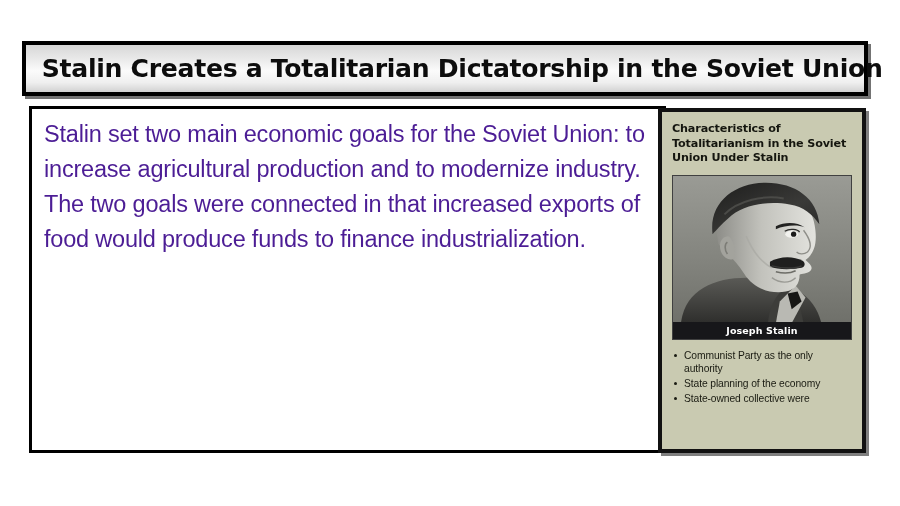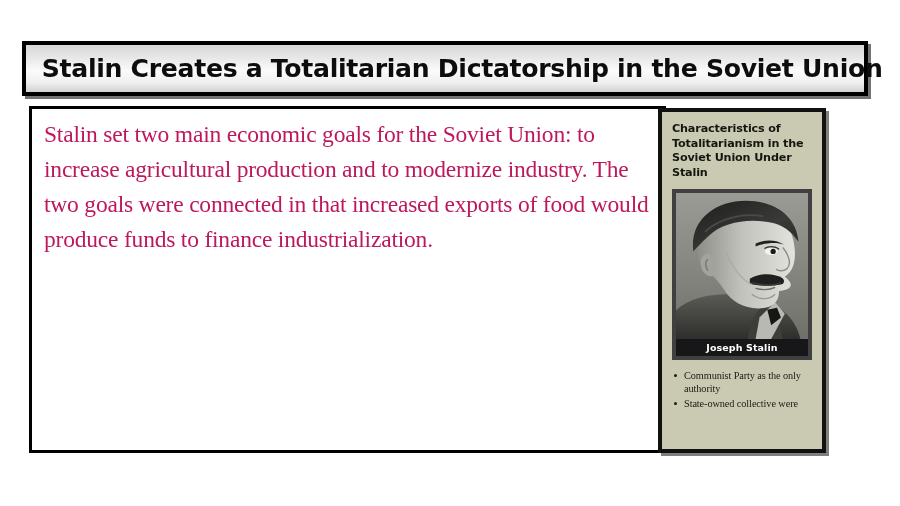--- a/index.html
+++ b/index.html
@@ -63,53 +63,53 @@
     height: 347px;
     box-sizing: border-box;
     border: 3px solid #000000;
     background: #ffffff;
   }
   .body-text {
     position: absolute;
     left: 12px;
     top: 8px;
     width: 610px;
-    font-family: Liberation Serif, serif;
+    font-family: Liberation Sans, sans-serif;
     font-size: 23.5px;
     line-height: 35px;
-    color: #be185d;
+    color: #4c1d95;
     letter-spacing: -0.2px;
   }
 
   
   .info-panel {
     position: absolute;
     left: 658px;
     top: 108px;
-    width: 168px;
+    width: 208px;
     height: 345px;
     box-sizing: border-box;
     border: 4px solid #111111;
     background: #c9cab1;
     box-shadow: 3px 3px 0 rgba(0,0,0,0.5);
   }
   .panel-heading {
     margin: 10px 10px 0 10px;
     font-family: "DejaVu Sans", sans-serif;
     font-weight: bold;
     font-size: 11.2px;
     line-height: 14.5px;
     color: #15160f;
     letter-spacing: -0.15px;
   }
 
   
   .figure {
     margin: 9px 10px 0 10px;
-    border: 4px solid #404040;
+    border: 1px solid #404040;
     background: #e5e5e5;
     position: relative;
     height: 163px;
     overflow: hidden;
   }
   .photo {
     position: absolute;
     left: 0; top: 0;
     width: 100%;
     height: 146px;
@@ -136,21 +136,21 @@
   
   .bullet-list {
     margin: 9px 9px 0 11px;
     padding: 0;
     list-style: none;
   }
   .bullet-item {
     position: relative;
     padding-left: 11px;
     margin-bottom: 2px;
-    font-family: Liberation Serif, serif;
+    font-family: Liberation Sans, sans-serif;
     font-size: 10.3px;
     line-height: 13.2px;
     color: #1a1b12;
     letter-spacing: -0.1px;
   }
   .bullet-item::before {
     content: "";
     position: absolute;
     left: 1px;
     top: 5px;
@@ -254,17 +254,18 @@
           <path d="M100 104 C108 110 118 110 124 104" fill="none" stroke="#9a9a94" stroke-width="1.4"></path>
 
           <path d="M74 62 C80 76 88 88 100 94" fill="none" stroke="#a8a8a2" stroke-width="1.6" opacity="0.7"></path>
         </svg>
       </div>
       <div class="photo-caption">Joseph Stalin</div>
     </div>
 
     <ul class="bullet-list">
       <li class="bullet-item">Communist Party as the only authority</li>
+      <li class="bullet-item">State planning of the economy</li>
       <li class="bullet-item">State-owned collective were</li>
     </ul>
 
   </div>
 </div>
 
 </body></html>

